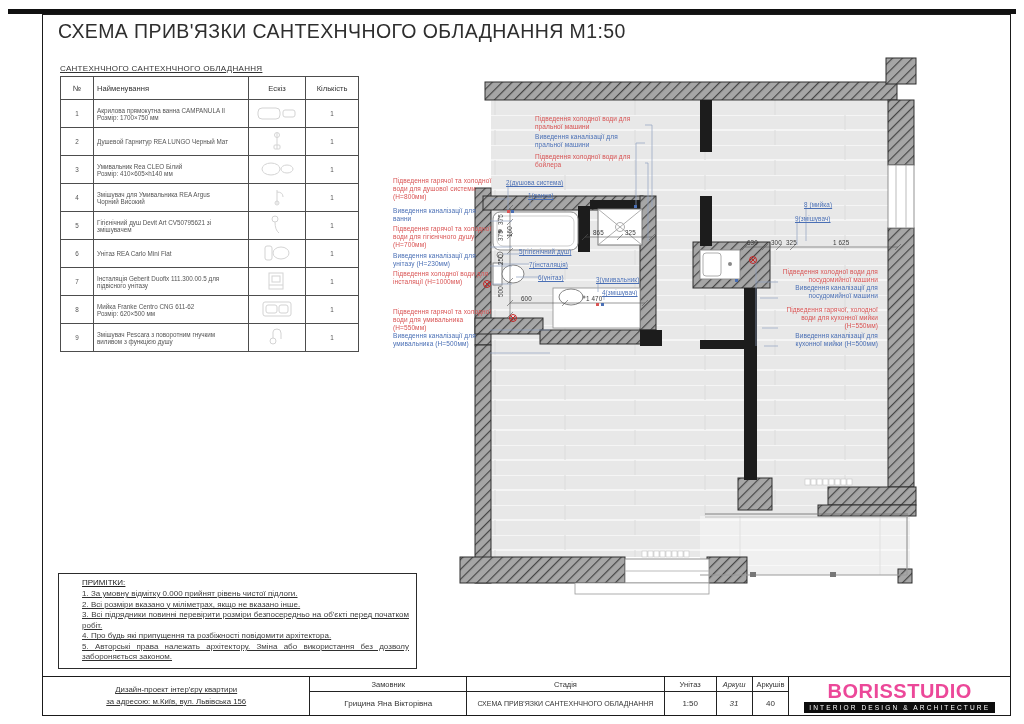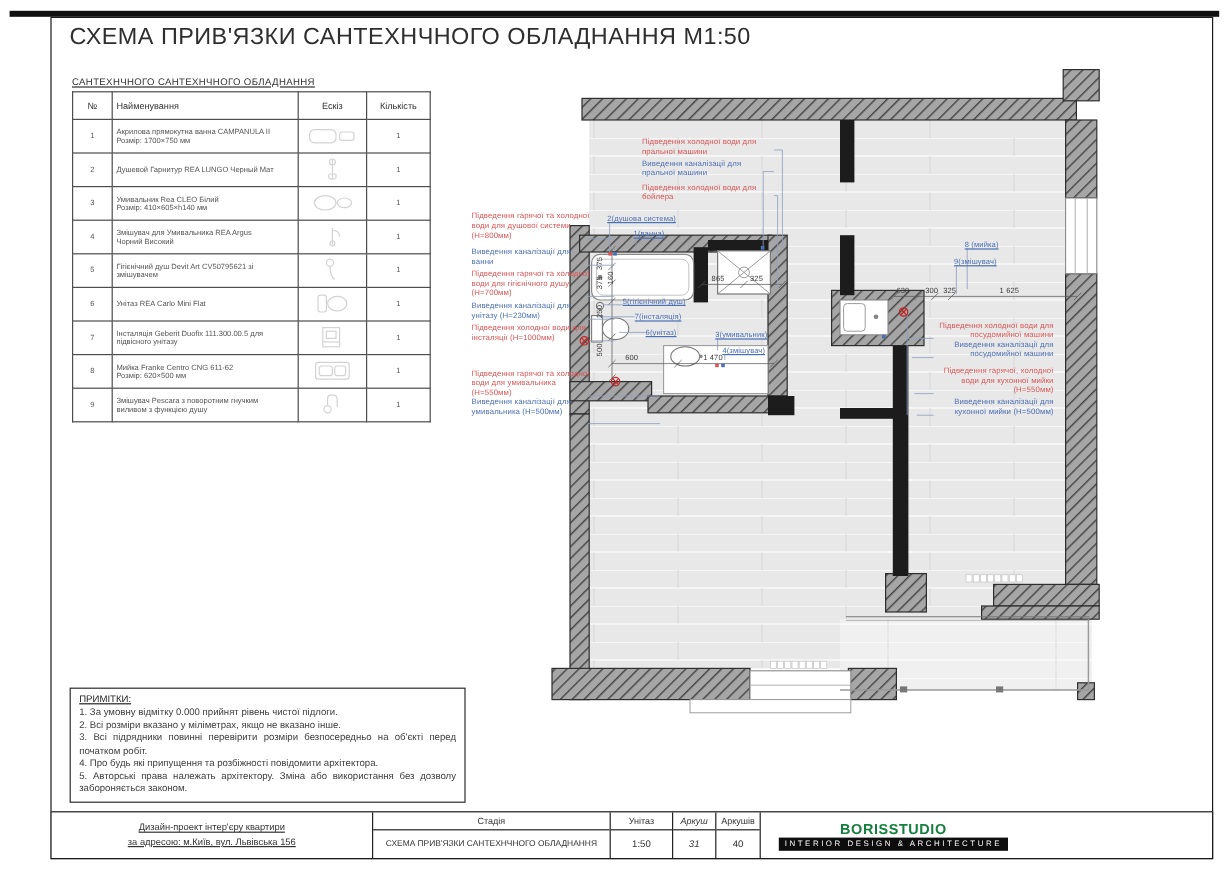--- a/index.html
+++ b/index.html
@@ -15,21 +15,21 @@
   #spec-table{left:60px;top:76px;border-collapse:collapse;table-layout:fixed;width:276px;}
   #spec-table th,#spec-table td{border:1px solid #4d4d4d;padding:1px 3px;vertical-align:middle;}
   #spec-table th{font-size:7.6px;font-weight:normal;height:20px;color:#333;}
   #spec-table td{font-size:6.3px;color:#555;height:25px;}
   .col-num{width:26px;text-align:center;}
   .col-name{width:148px;text-align:left;}
   .col-sketch{width:50px;text-align:center;}
   .col-qty{width:46px;text-align:center;}
   .sk svg{opacity:.55;}
   
-  #notes-box{left:58px;top:573px;width:330px;border:1.3px solid #2c2c2c;padding:4px 7px 5px 7px;box-sizing:border-box;}
+  #notes-box{left:58px;top:573px;width:359px;border:1.3px solid #2c2c2c;padding:4px 7px 5px 23px;box-sizing:border-box;text-decoration:underline;}
   #notes-heading{font-size:8px;text-decoration:underline;color:#222;margin-bottom:2px;}
   .note-line{font-size:8px;line-height:1.32;color:#3d3d3d;text-align:justify;}
   
   #plan{left:390px;top:55px;width:625px;height:558px;}
   #plan svg{position:absolute;left:0;top:0;}
   .ann{position:absolute;font-size:6.5px;line-height:1.24;letter-spacing:.1px;}
   .ann.red{color:#d95454;}
   .ann.blue{color:#4a6fb5;}
   .ann.label{color:#4a6fb5;text-decoration:underline;white-space:nowrap;font-size:6.3px;}
   .ann.dim{color:#3a3a3a;white-space:nowrap;font-size:6.3px;}
@@ -42,21 +42,21 @@
       font-size:7.5px;color:#333;}
   .tb-val{flex:1;display:flex;align-items:center;justify-content:center;font-size:8px;color:#333;text-align:center;}
   #tb-project{width:268px;justify-content:center;align-items:center;font-size:7.8px;line-height:1.5;color:#333;text-align:center;text-decoration:underline;}
   #tb-customer{width:157px;}
   #tb-stage{width:198px;}
   #tb-stage .tb-val{font-size:7px;}
   #tb-scale{width:52px;}
   #tb-sheet{width:36px;font-style:italic;}
   #tb-sheets{width:37px;}
   #tb-logo{width:221px;border-right:none;align-items:center;justify-content:center;}
-  #logo-text{font-size:12px;font-weight:800;letter-spacing:.5px;color:#15803d;line-height:1;margin-top:2px;}
+  #logo-text{font-size:20px;font-weight:800;letter-spacing:.5px;color:#ec4899;line-height:1;margin-top:2px;}
   #logo-bar{background:#0d0d0d;color:#fff;font-size:6.6px;letter-spacing:2.1px;padding:2px 5px;margin-top:1px;white-space:nowrap;}
 </style>
 </head>
 <body>
 
 <div class="abs" id="topbar"></div>
 <div class="abs" id="frame"></div>
 
 <div class="abs" id="sheet-title">СХЕМА ПРИВ'ЯЗКИ САНТЕХНЧНОГО ОБЛАДНАННЯ М1:50</div>
 <div class="abs" id="spec-heading">САНТЕХНЧНОГО САНТЕХНЧНОГО ОБЛАДНАННЯ</div>
@@ -413,20 +413,24 @@
       <div class="note-line">4. Про будь які припущення та розбіжності повідомити архітектора.</div>
       <div class="note-line">5. Авторські права належать архітектору. Зміна або використання без дозволу забороняється законом.</div>
     </div>
 </div>
 
 <div class="abs" id="title-block">
   <div class="tb-cell" id="tb-project">
     <div>Дизайн-проект інтер'єру квартири</div>
     <div>за адресою: м.Київ, вул. Львівська 156</div>
   </div>
+  <div class="tb-cell" id="tb-customer">
+    <div class="tb-head">Замовник</div>
+    <div class="tb-val">Грицина Яна Вікторівна</div>
+  </div>
   <div class="tb-cell" id="tb-stage">
     <div class="tb-head">Стадія</div>
     <div class="tb-val">СХЕМА ПРИВ'ЯЗКИ САНТЕХНЧНОГО ОБЛАДНАННЯ</div>
   </div>
   <div class="tb-cell" id="tb-scale">
     <div class="tb-head">Унітаз</div>
     <div class="tb-val">1:50</div>
   </div>
   <div class="tb-cell" id="tb-sheet">
     <div class="tb-head">Аркуш</div>

